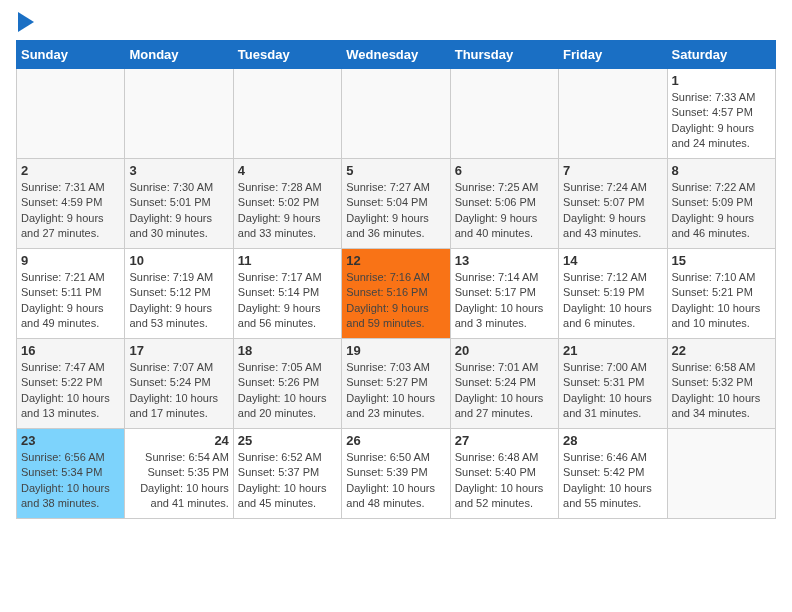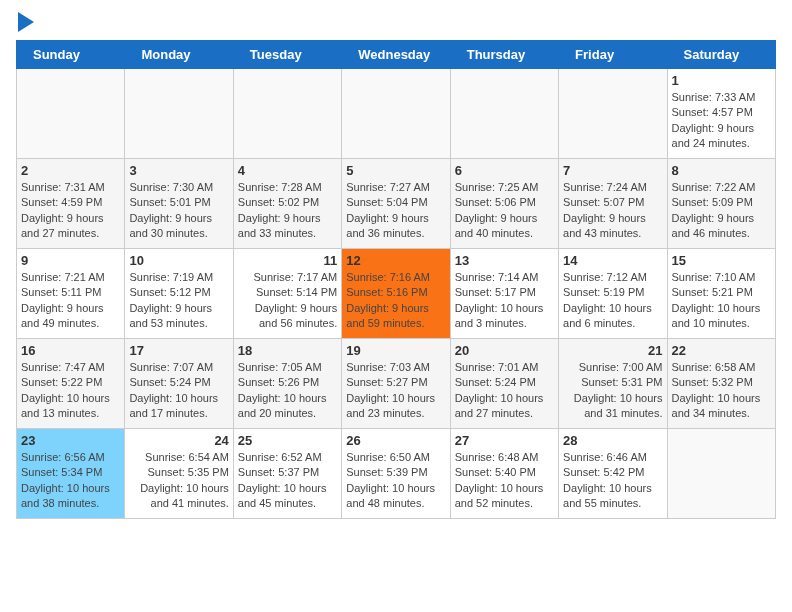--- a/index.html
+++ b/index.html
@@ -57,21 +57,21 @@
       color: #555;
     }
     .calendar {
       width: 100%;
       border-collapse: collapse;
       table-layout: fixed;
     }
     .calendar th {
       background: #1a6fc4;
       color: white;
-      padding: 6px 16px;
+      padding: 6px 4px;
       text-align: left;
       font-size: 13px;
       font-weight: bold;
       border: 1px solid #1a6fc4;
     }
     .calendar td {
       border: 1px solid #ccc;
       vertical-align: top;
       padding: 4px;
       height: 90px;
@@ -193,21 +193,21 @@
           <div class="day-info">Sunrise: 7:21 AM
 Sunset: 5:11 PM
 Daylight: 9 hours and 49 minutes.</div>
         </td>
         <td style="background: rgb(255, 255, 255);">
           <span class="day-number">10</span>
           <div class="day-info">Sunrise: 7:19 AM
 Sunset: 5:12 PM
 Daylight: 9 hours and 53 minutes.</div>
         </td>
-        <td style="background: rgb(255, 255, 255); text-align: right;">
+        <td style="background: rgb(255, 255, 255);">
           <span class="day-number">11</span>
           <div class="day-info">Sunrise: 7:17 AM
 Sunset: 5:14 PM
 Daylight: 9 hours and 56 minutes.</div>
         </td>
         <td style="background: #f97316;">
           <span class="day-number">12</span>
           <div class="day-info">Sunrise: 7:16 AM
 Sunset: 5:16 PM
 Daylight: 9 hours and 59 minutes.</div>
@@ -255,21 +255,21 @@
           <div class="day-info">Sunrise: 7:03 AM
 Sunset: 5:27 PM
 Daylight: 10 hours and 23 minutes.</div>
         </td>
         <td style="background: rgb(245, 245, 245);">
           <span class="day-number">20</span>
           <div class="day-info">Sunrise: 7:01 AM
 Sunset: 5:24 PM
 Daylight: 10 hours and 27 minutes.</div>
         </td>
-        <td style="background: rgb(245, 245, 245); text-align: right;">
+        <td style="background: rgb(245, 245, 245);">
           <span class="day-number">21</span>
           <div class="day-info">Sunrise: 7:00 AM
 Sunset: 5:31 PM
 Daylight: 10 hours and 31 minutes.</div>
         </td>
         <td style="background: rgb(245, 245, 245);">
           <span class="day-number">22</span>
           <div class="day-info">Sunrise: 6:58 AM
 Sunset: 5:32 PM
 Daylight: 10 hours and 34 minutes.</div>

